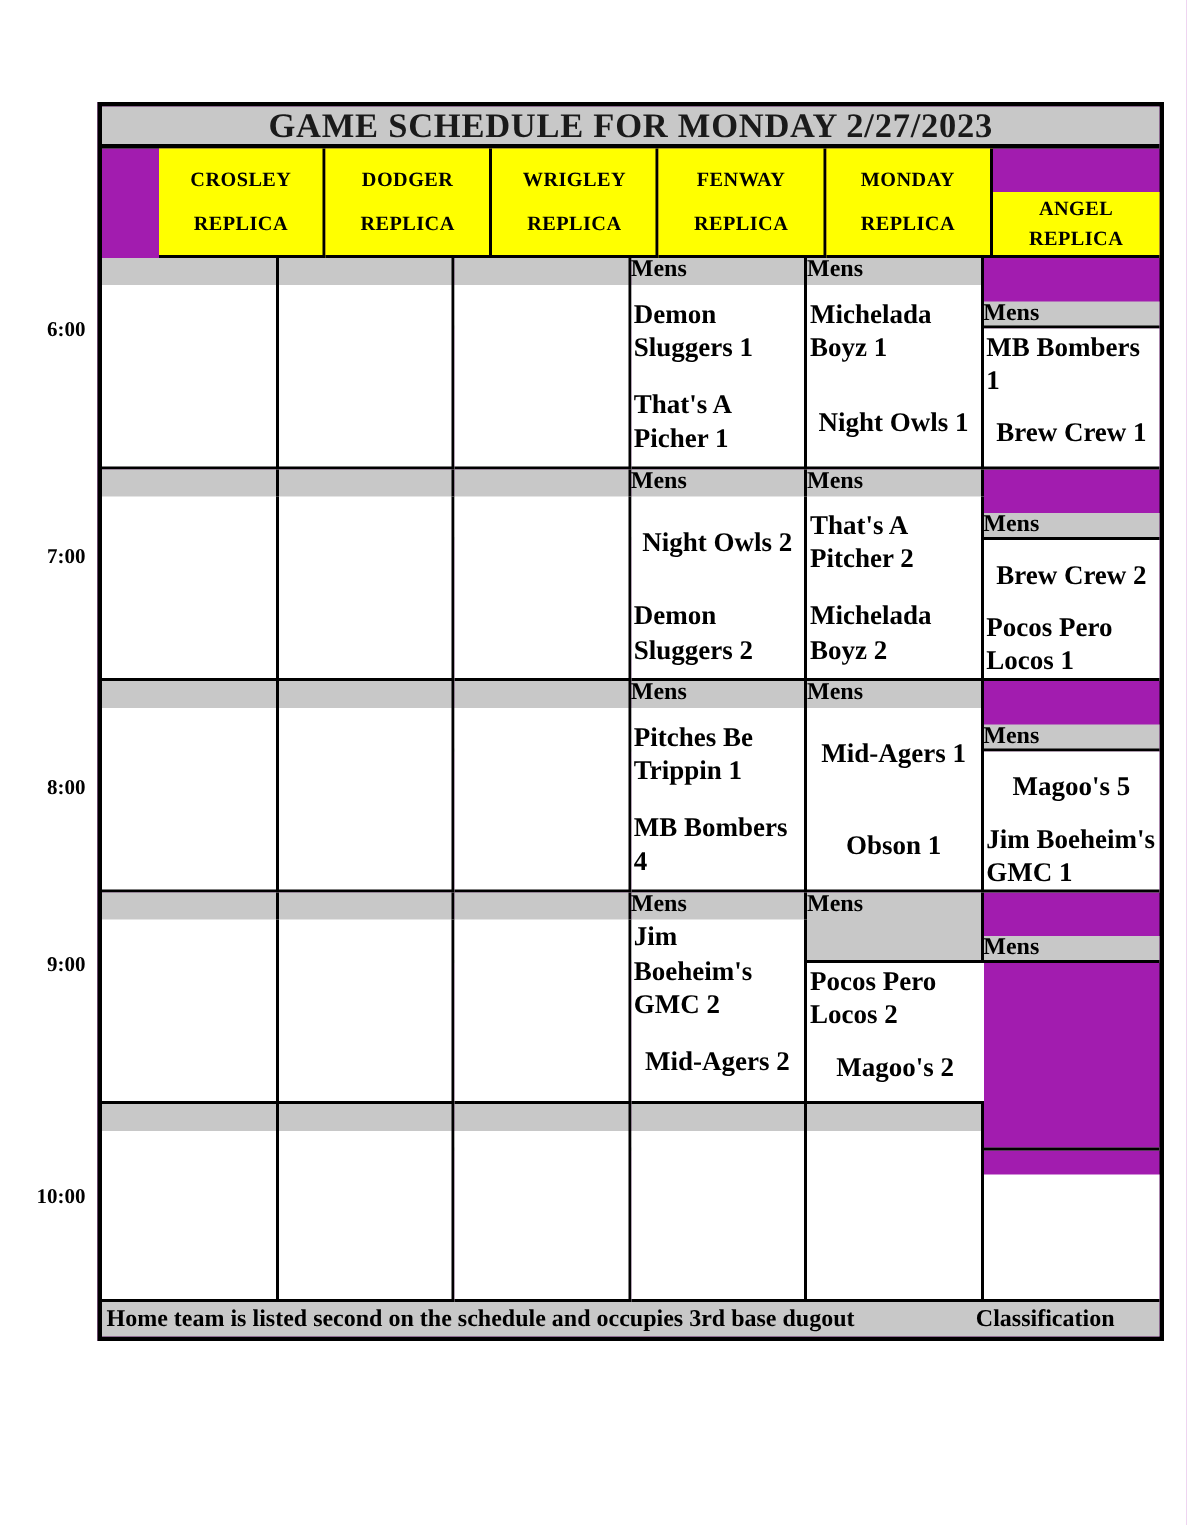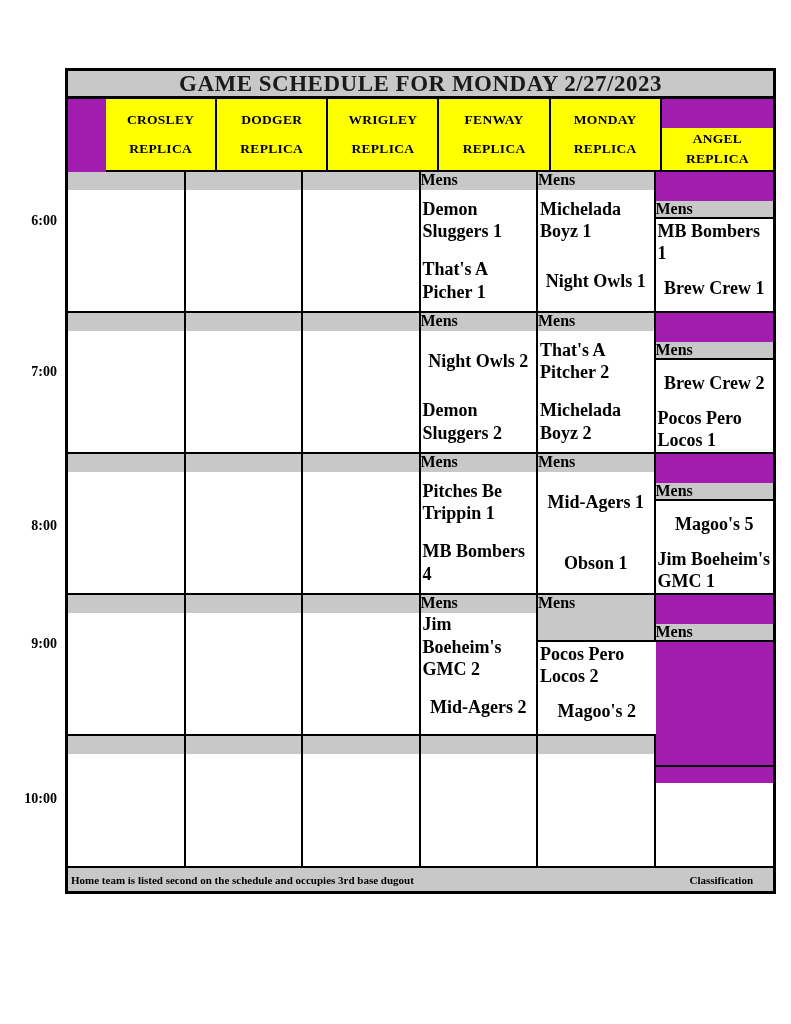--- a/index.html
+++ b/index.html
@@ -79,23 +79,23 @@
     line-height: 1.25;
     padding: 0 2px;
   }
   .footer-row {
     height: 23px;
     background: var(--band-bg, #c8c8c8);
     display: flex;
     justify-content: space-between;
     align-items: center;
     font-weight: bold;
-    font-size: 11px;
+    font-size: 16px;
     padding-left: 3px;
-    padding-right: 20px;
+    padding-right: 30px;
   }
   .time-label {
     position: absolute;
     left: 0;
     width: 57px;
     text-align: right;
     font-weight: bold;
     font-size: 14px;
     transform: translateY(-50%);
     white-space: nowrap;

